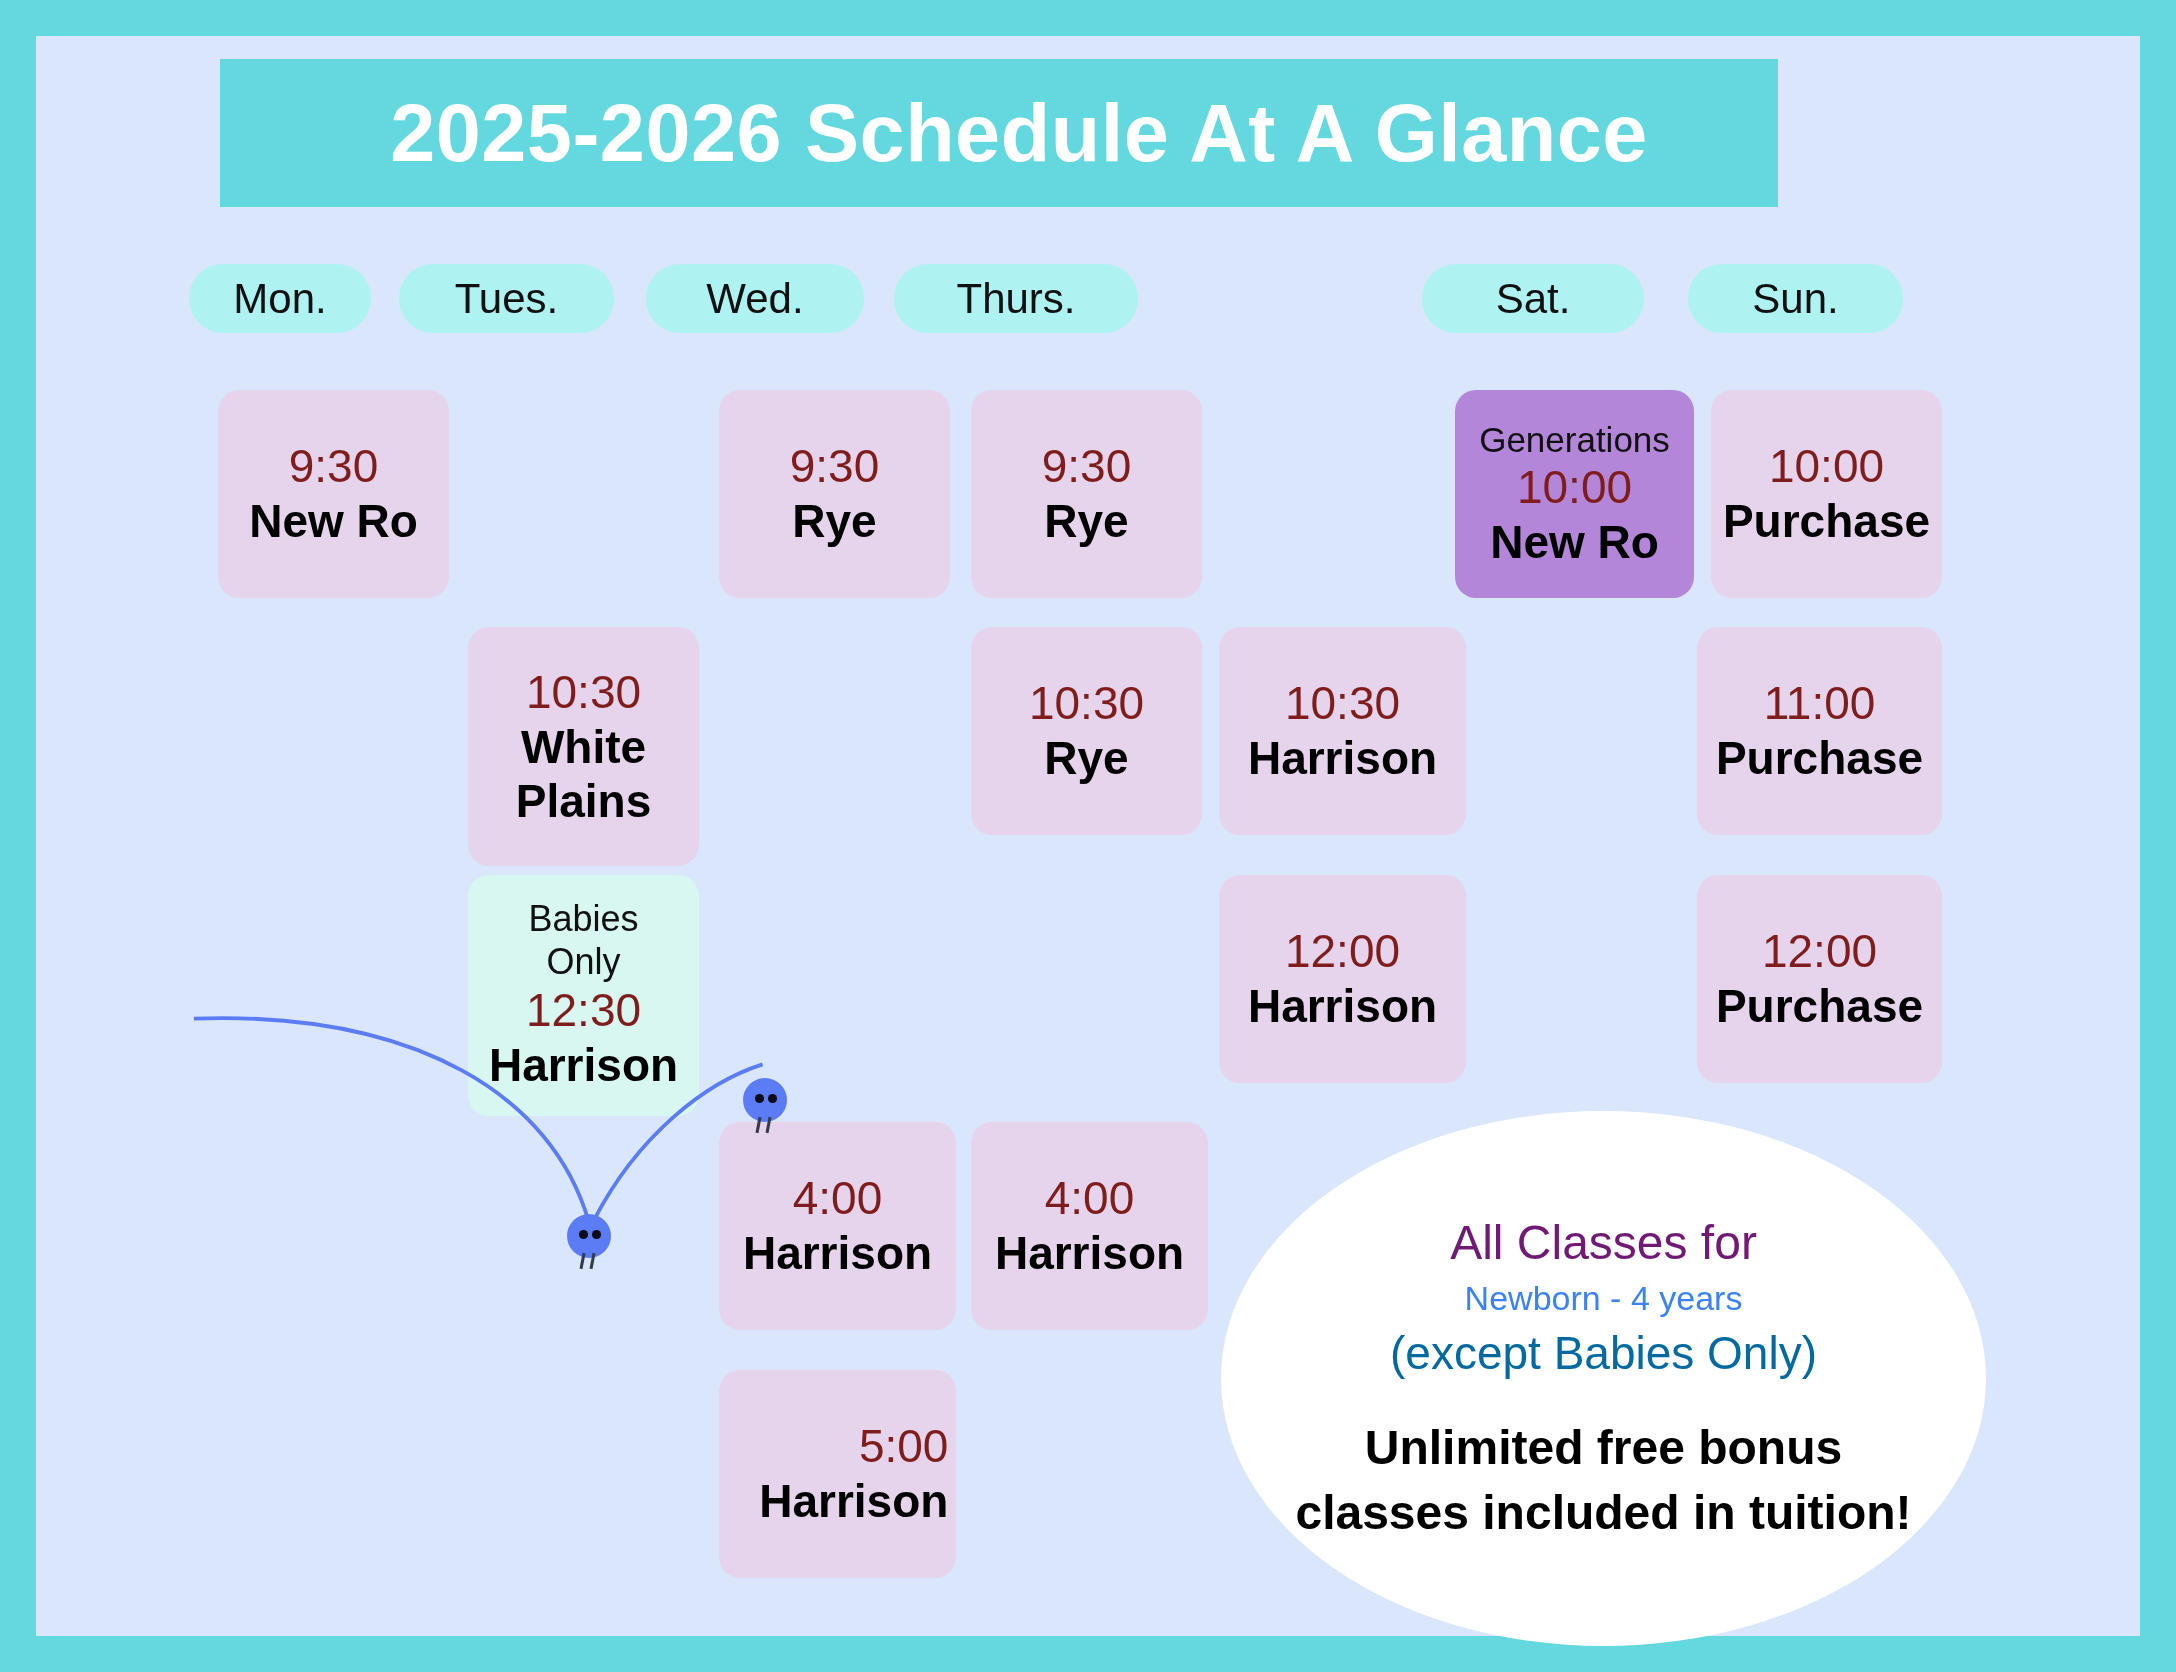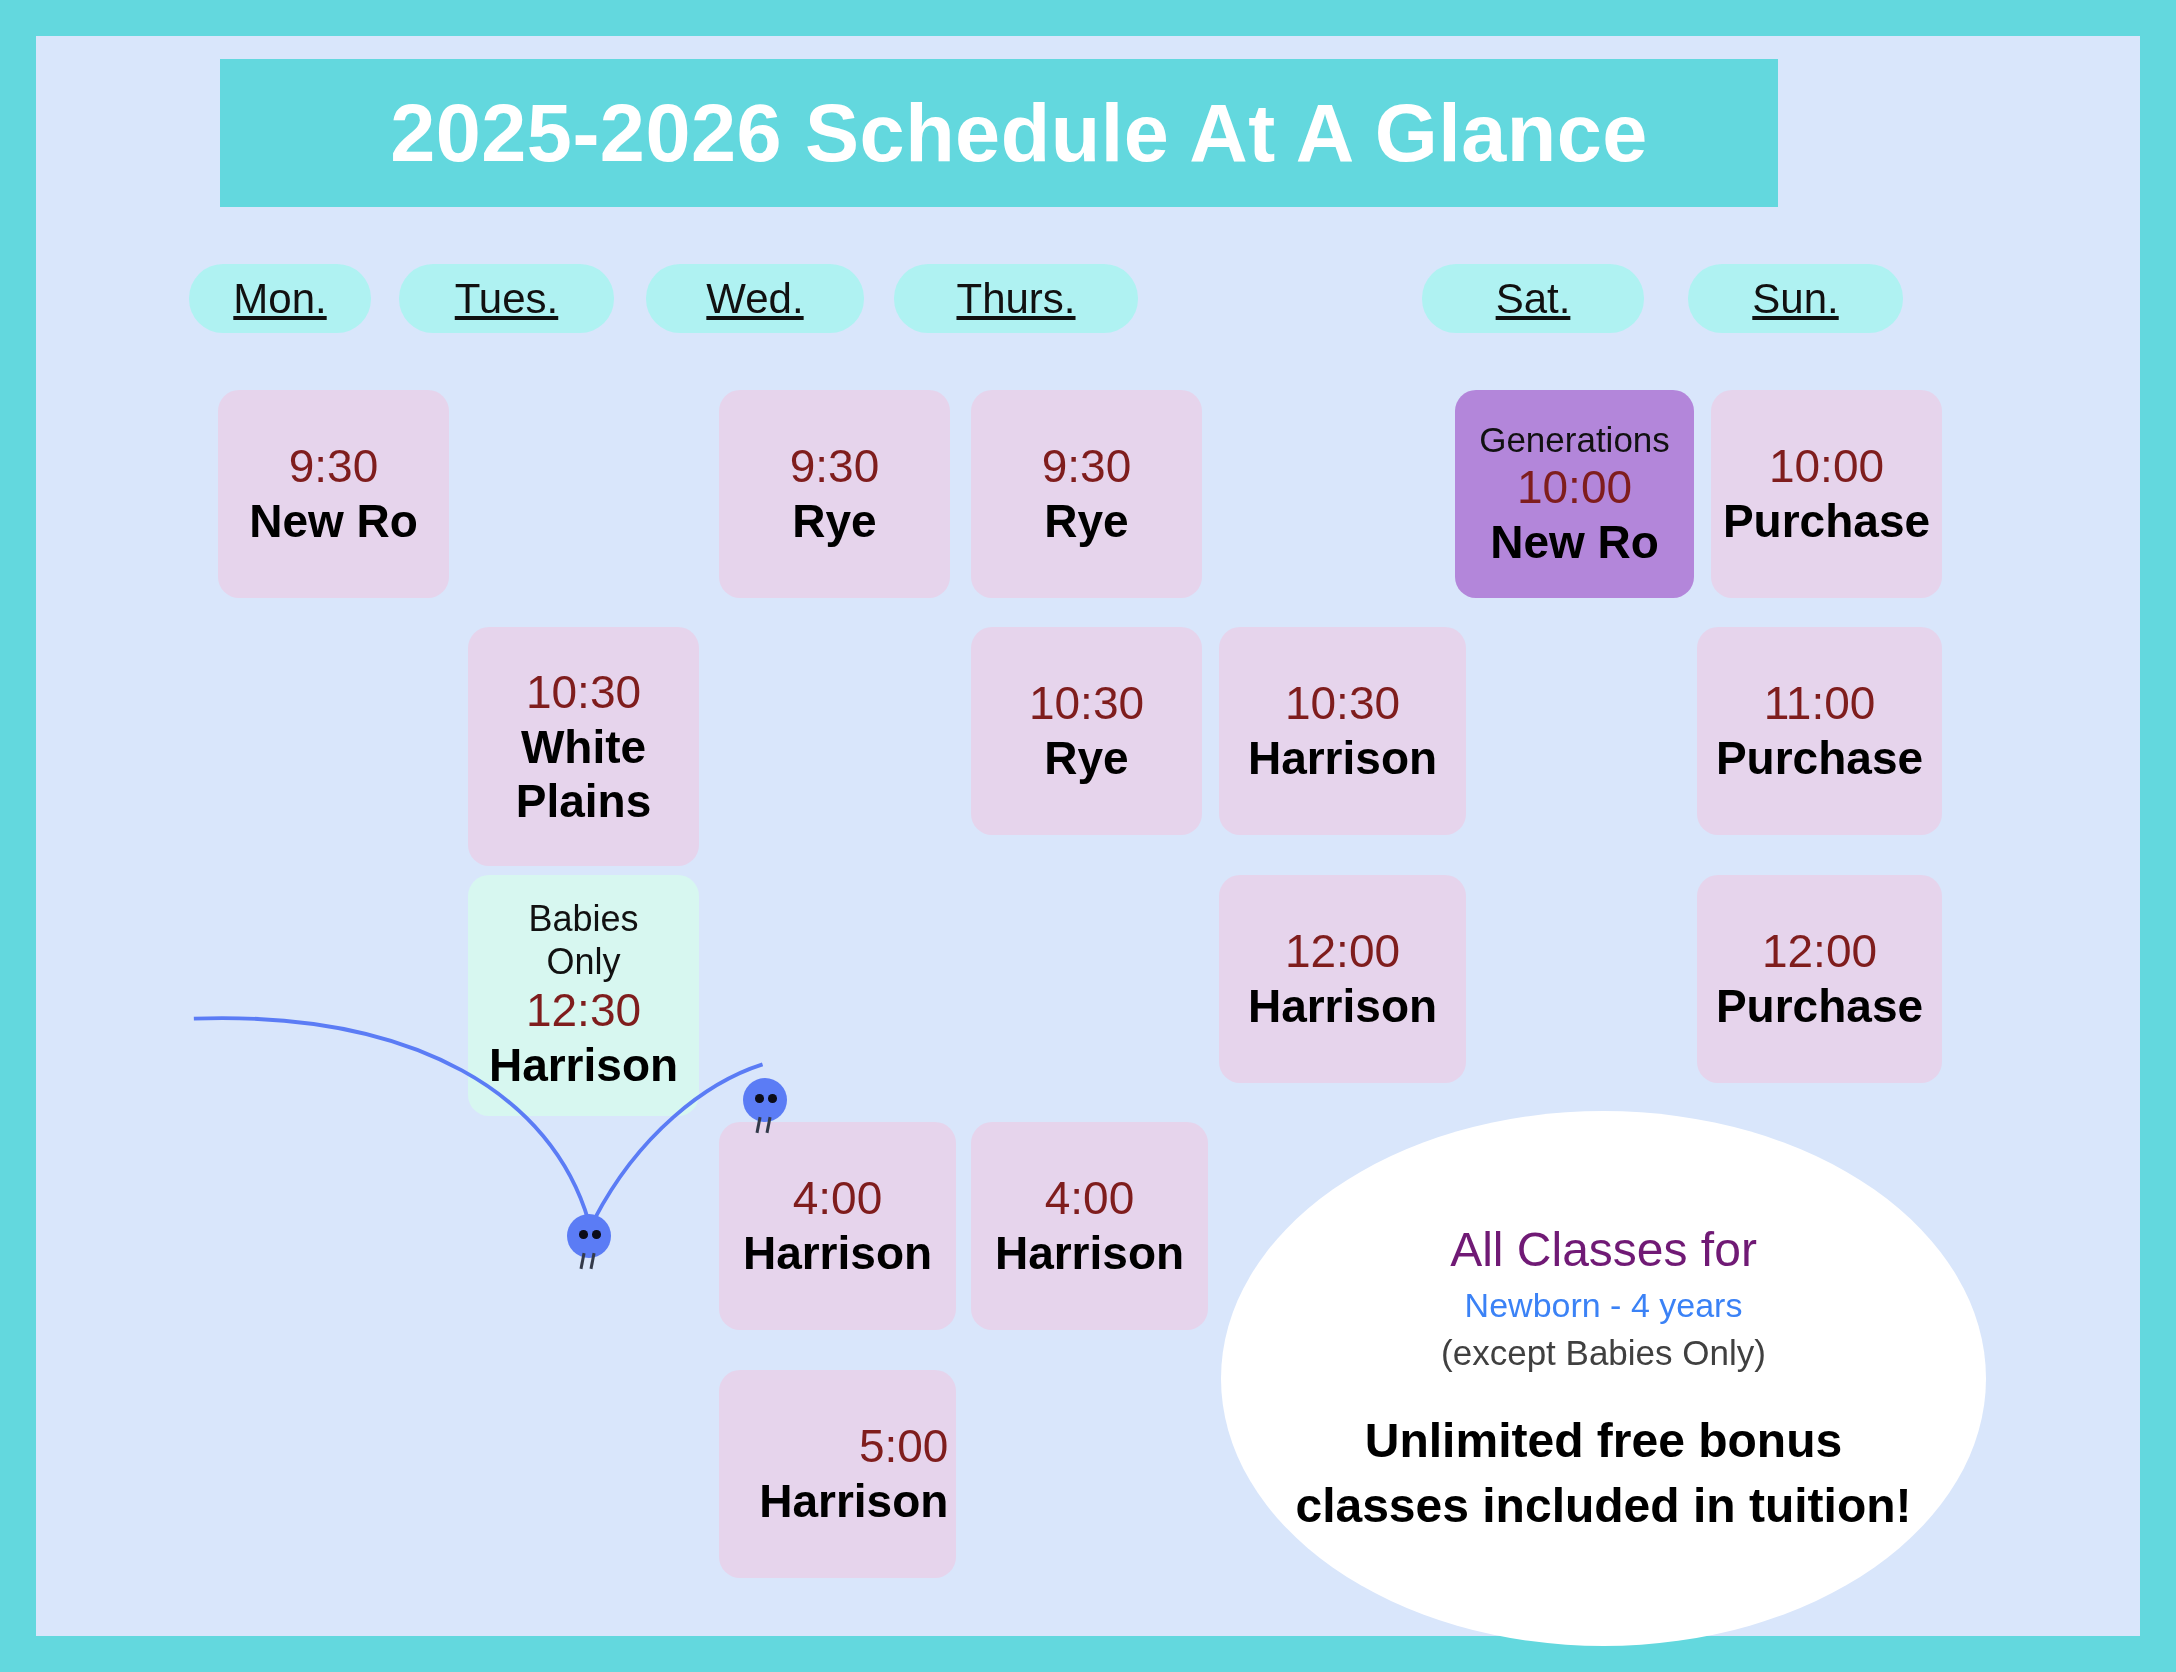--- a/index.html
+++ b/index.html
@@ -52,21 +52,20 @@
   .day-pill {
     position: absolute;
     height: 69px;
     background: #AFF2F2;
     border-radius: 34px;
     display: flex;
     align-items: center;
     justify-content: center;
     font-size: 42px;
     color: #111111;
-    text-decoration: underline;
   }
 
   
   .card {
     position: absolute;
     border-radius: 21px;
     display: flex;
     flex-direction: column;
     align-items: center;
     justify-content: center;
@@ -111,21 +110,21 @@
     display: flex;
     flex-direction: column;
     align-items: center;
     justify-content: center;
     text-align: center;
     box-sizing: border-box;
     padding: 0 57px;
   }
   #oval .l1 { font-size: 48px; color:#701a75; line-height:1.35; }
   #oval .l2 { font-size: 34px; font-weight:normal; color:#3b82f6; line-height:1.35; }
-  #oval .l3 { font-size: 35px; color:#404040; line-height:1.35; }
+  #oval .l3 { font-size: 46px; color:#0369a1; line-height:1.35; }
   #oval .l4 { font-size: 48px; font-weight:bold; color:#000; line-height:1.35; margin-top: 32.5px; }
 
   
   #decor {
     position: absolute;
     left: 0; top: 0;
     width: 2104px; height: 1600px;
     pointer-events: none;
   }
   .bug {

